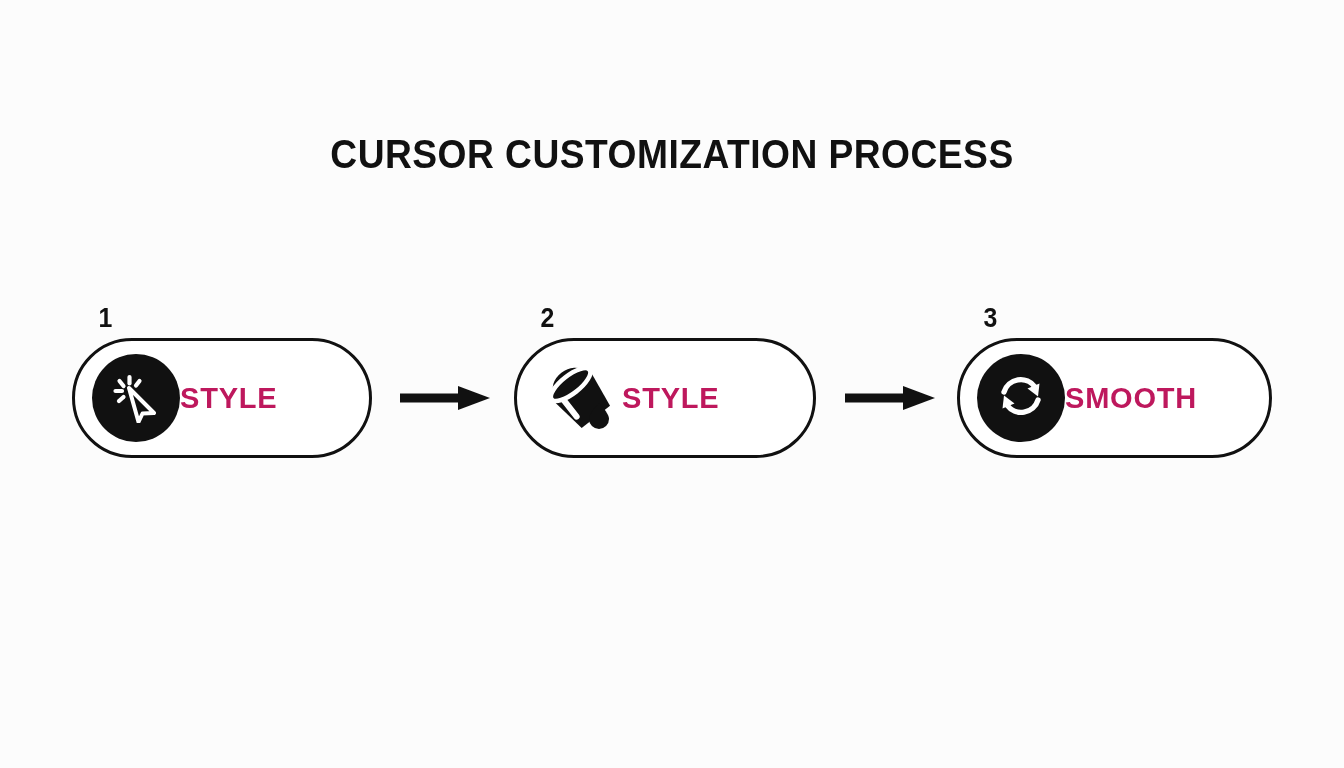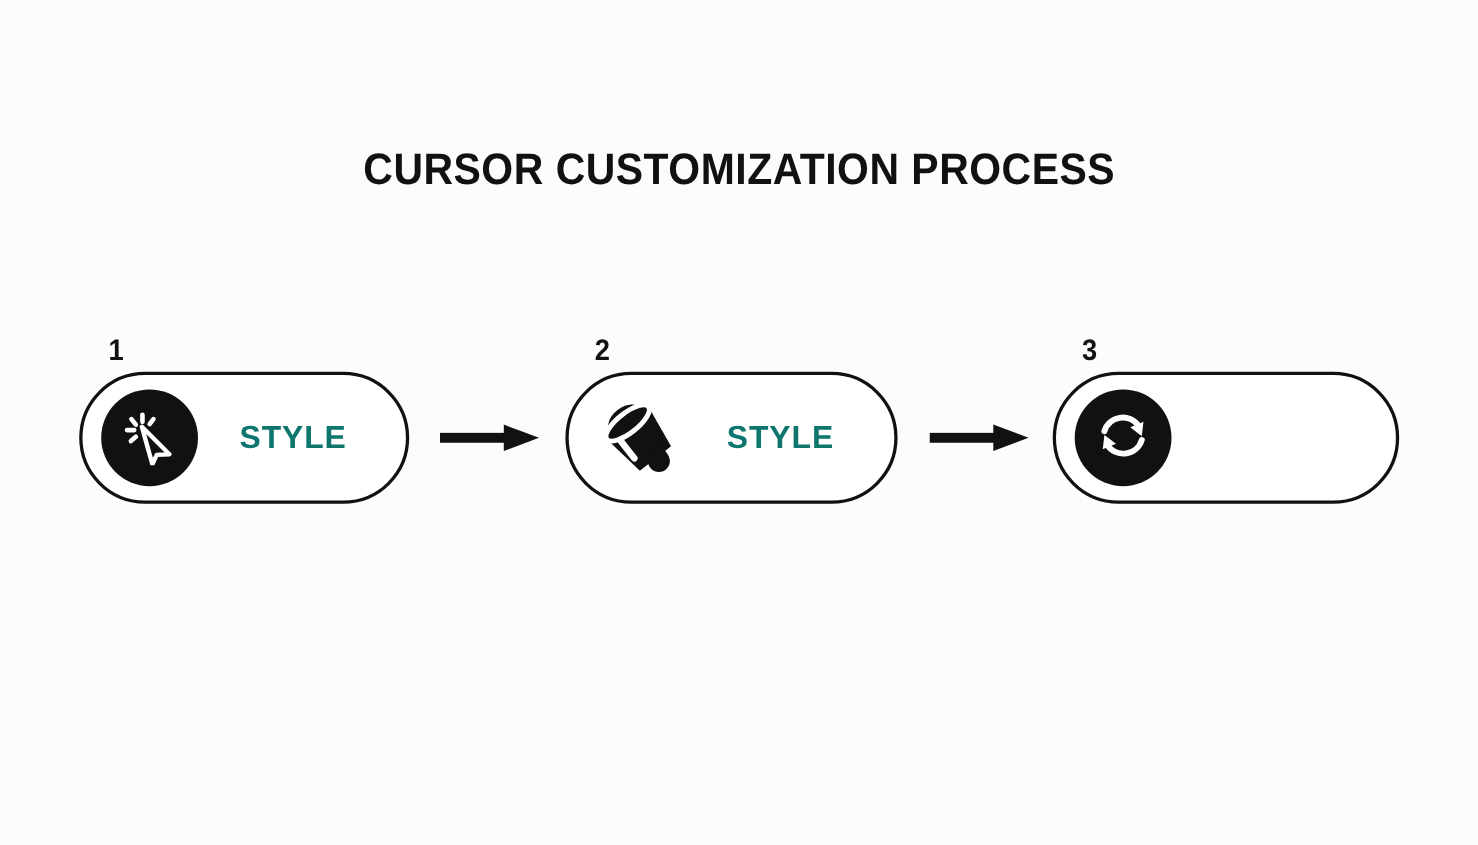--- a/index.html
+++ b/index.html
@@ -95,25 +95,25 @@
     border-radius: 0;
     background: transparent;
     margin-left: 17px;
     display: flex;
     align-items: center;
     justify-content: center;
   }
 
   .step-label {
     flex: 1;
-    text-align: center;
+    text-align: left;
     font-size: 29px;
     font-weight: 700;
     letter-spacing: 0.8px;
-    color: #0f766e;
+    color: #be185d;
     padding-right: 16px;
     white-space: nowrap;
   }
 
   
   .arrow {
     position: absolute;
     top: 46px;
     height: 28px;
     display: flex;
@@ -202,16 +202,17 @@
 
             <path d="M11 24 A17.5 17.5 0 0 1 42 19" fill="none" stroke="#ffffff" stroke-width="5.4" stroke-linecap="round"></path>
             <path d="M45 28.5 L34.5 20.5 L46.5 15.5 Z" fill="#ffffff"></path>
 
             <path d="M45 32 A17.5 17.5 0 0 1 14 37" fill="none" stroke="#ffffff" stroke-width="5.4" stroke-linecap="round"></path>
             <path d="M11 27.5 L21.5 35.5 L9.5 40.5 Z" fill="#ffffff"></path>
           </svg>
         </span>
       </div>
 
+      <div class="step-label">SMOOTH</div>
     </div>
 
   </div>
 </div>
 
 </body></html>

